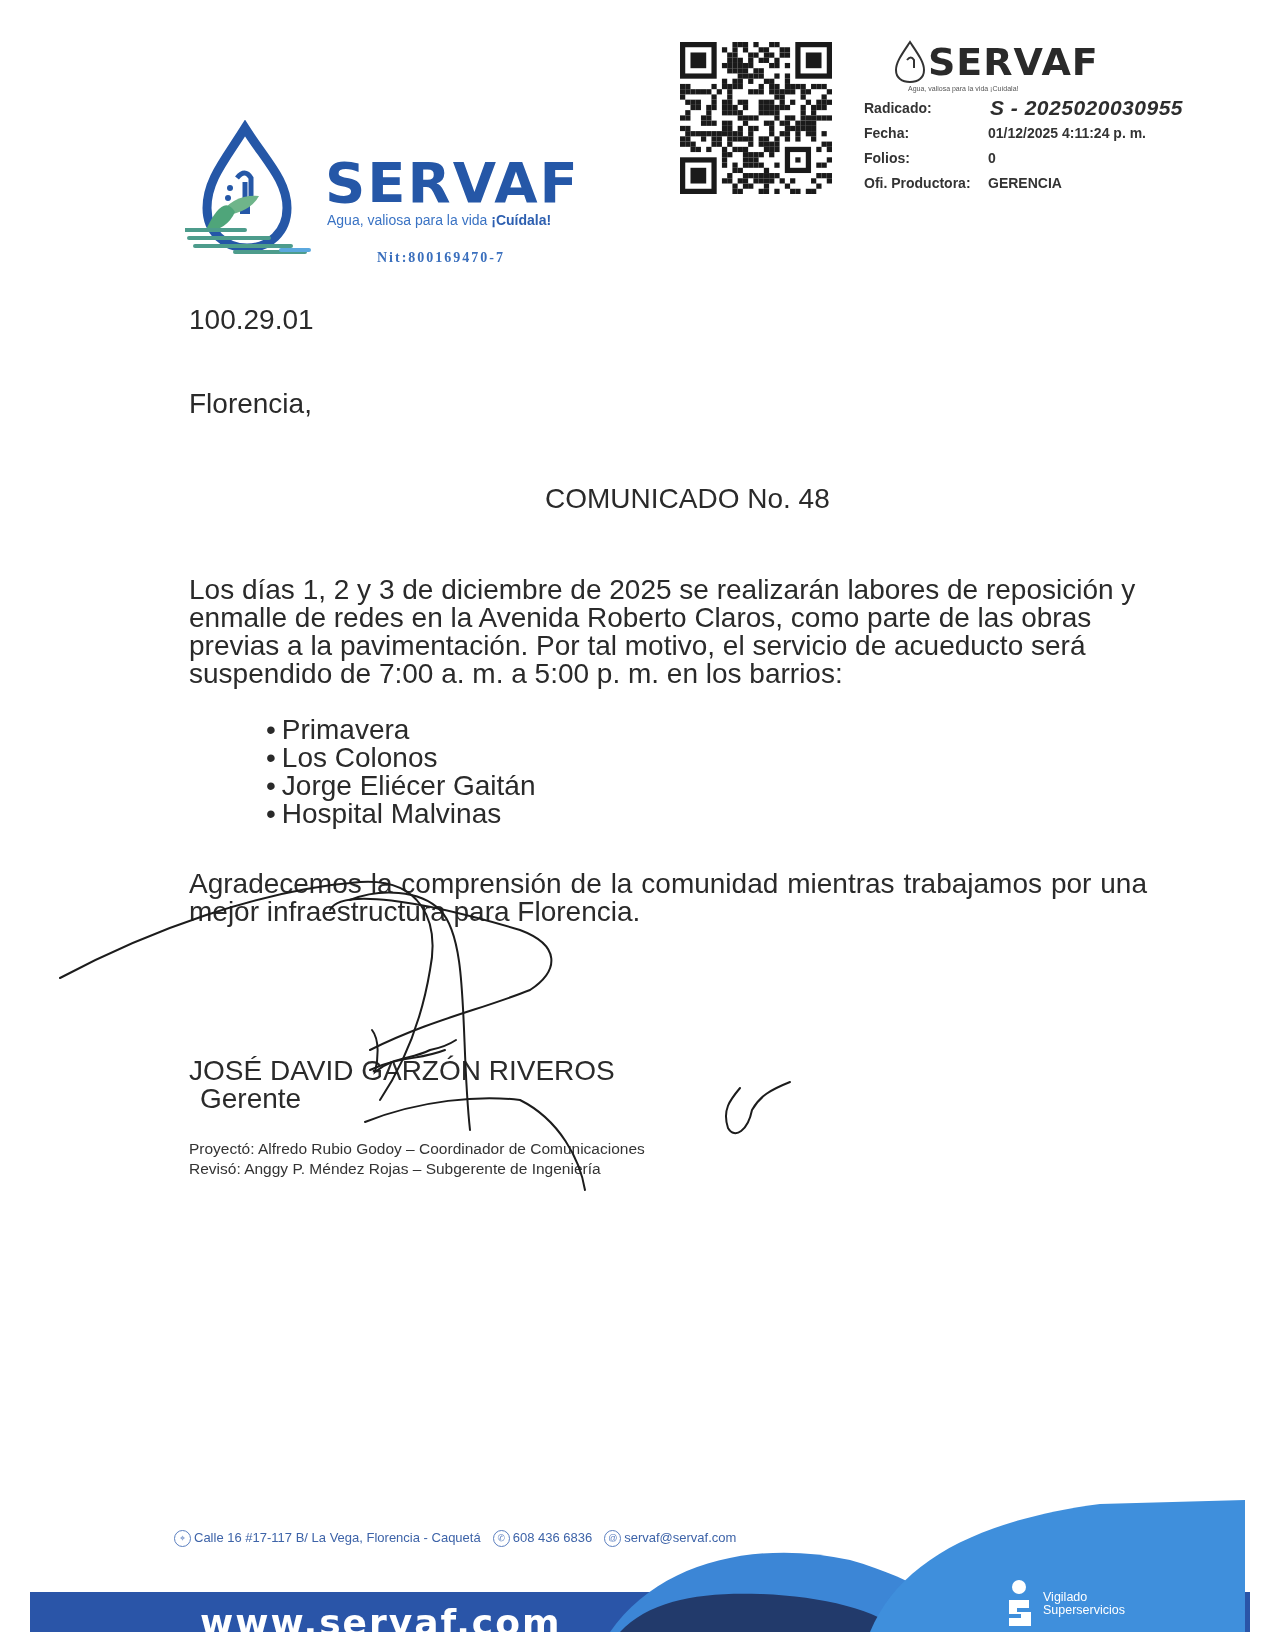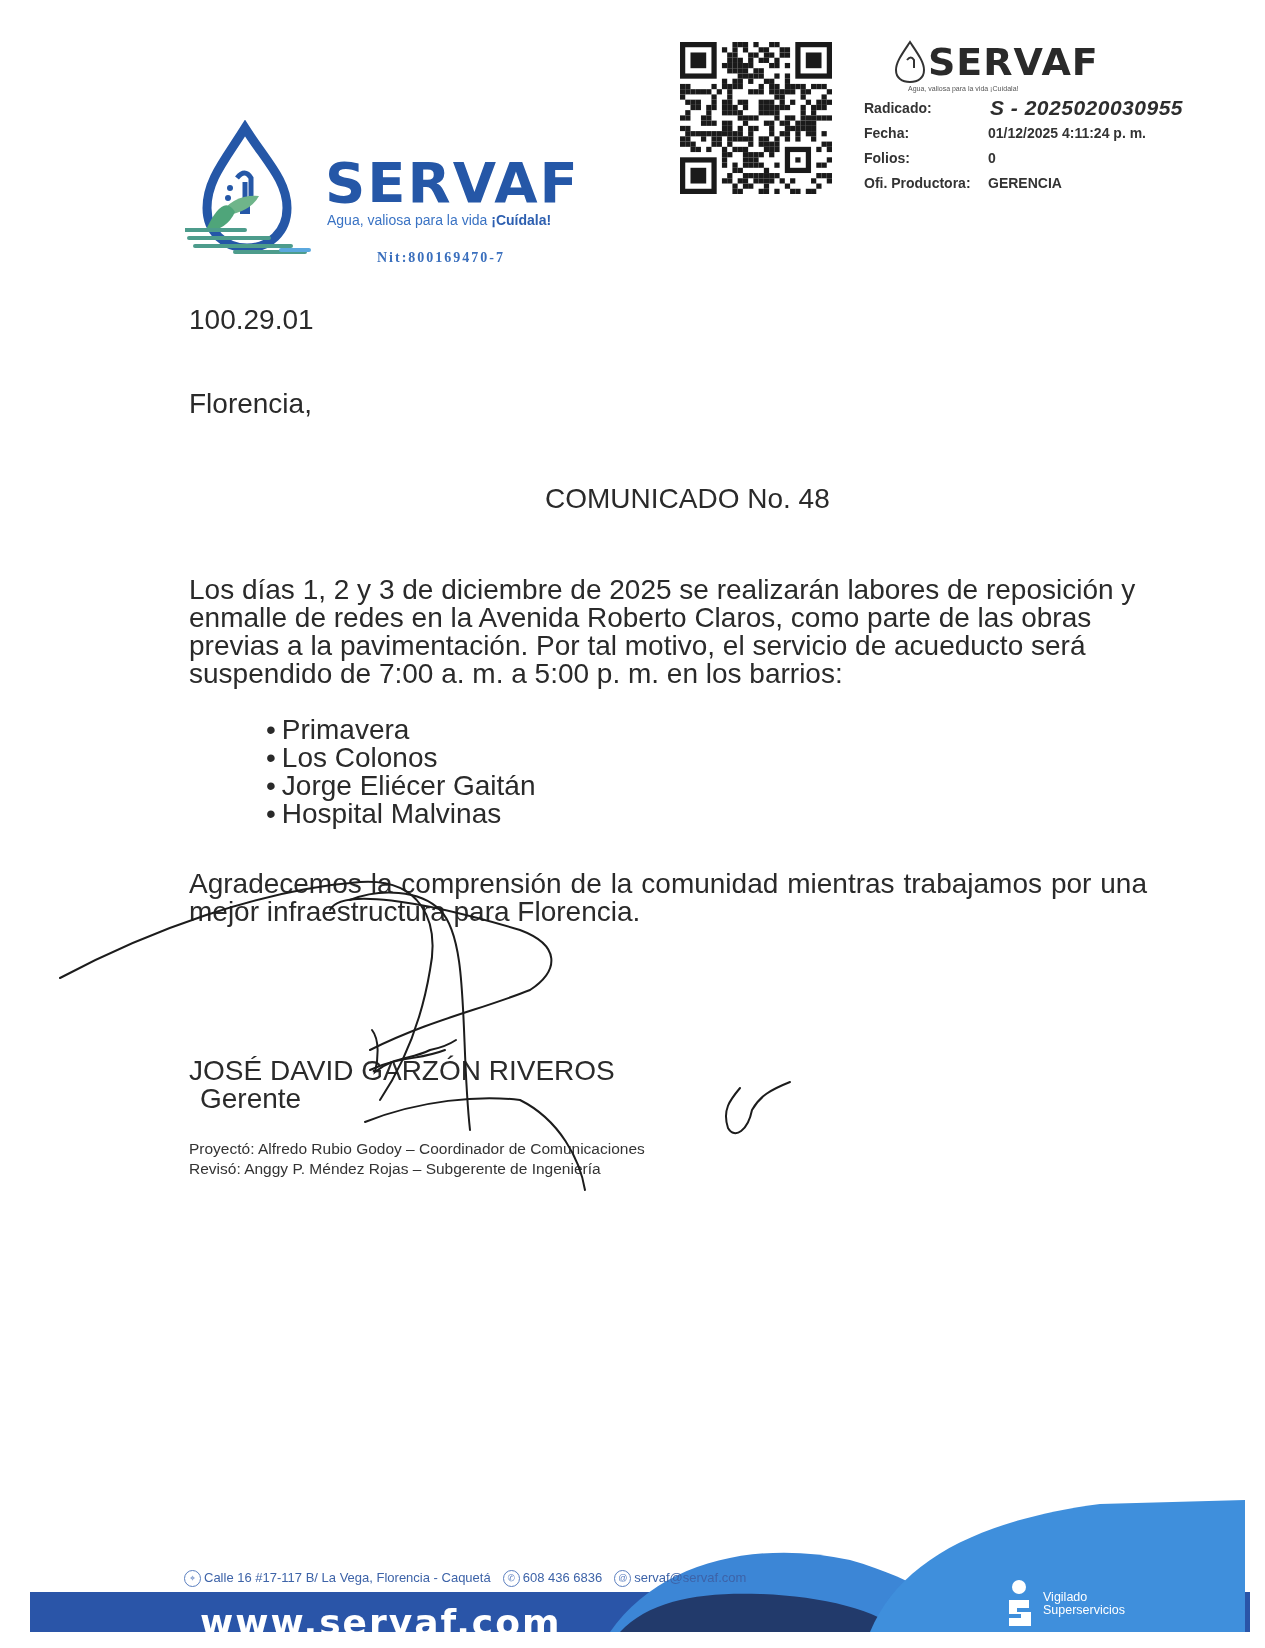--- a/index.html
+++ b/index.html
@@ -39,21 +39,21 @@
   #paragraph-2 { left: 189px; top: 870px; width: 958px; line-height: 28px; text-align: justify; }
   #signer-name { left: 189px; top: 1055px; }
   #signer-role { left: 189px; top: 1083px; margin-left: 11px; }
   .small-credit { font-size: 15.5px; color: #333; }
   #credit-1 { left: 189px; top: 1140px; }
   #credit-2 { left: 189px; top: 1160px; }
 
   #signature { left: 0; top: 860px; width: 800px; height: 340px; pointer-events: none; }
 
   
-  #footer-contact { left: 184px; top: 1530px; font-size: 13px; color: #3d63a8; white-space: nowrap; display: flex; gap: 12px; align-items: center; margin-top: 40px; }
+  #footer-contact { left: 174px; top: 1530px; font-size: 13px; color: #3d63a8; white-space: nowrap; display: flex; gap: 12px; align-items: center; }
   .fc-icon { display: inline-block; width: 15px; height: 15px; border: 1px solid #5b7fc0; border-radius: 50%;
              font-size: 9px; line-height: 15px; text-align: center; color: #5b7fc0; margin-right: 3px; vertical-align: middle; }
   #footer-band { left: 0; top: 1500px; width: 1265px; height: 148px; }
   #footer-web { left: 200px; top: 1602px; font-family: "DejaVu Sans", sans-serif; font-weight: bold; font-size: 36px;
                 color: #ffffff; letter-spacing: 2px; height: 34px; overflow: hidden; text-align: right; }
   #footer-social { left: 655px; top: 1617px; height: 19px; overflow: hidden; display: flex; align-items: flex-start; gap: 3px; flex-direction: column; }
   .soc { width: 18px; height: 18px; border-radius: 50%; background: #fff; display: inline-block; }
   .soc-handle { color: #fff; font-size: 13px; font-style: italic; margin-left: 4px; margin-top: 3px; }
   #vigilado { left: 1005px; top: 1578px; display: flex; align-items: center; gap: 8px; }
   #vigilado .txt { color: #ffffff; font-size: 12.5px; line-height: 13px; }

